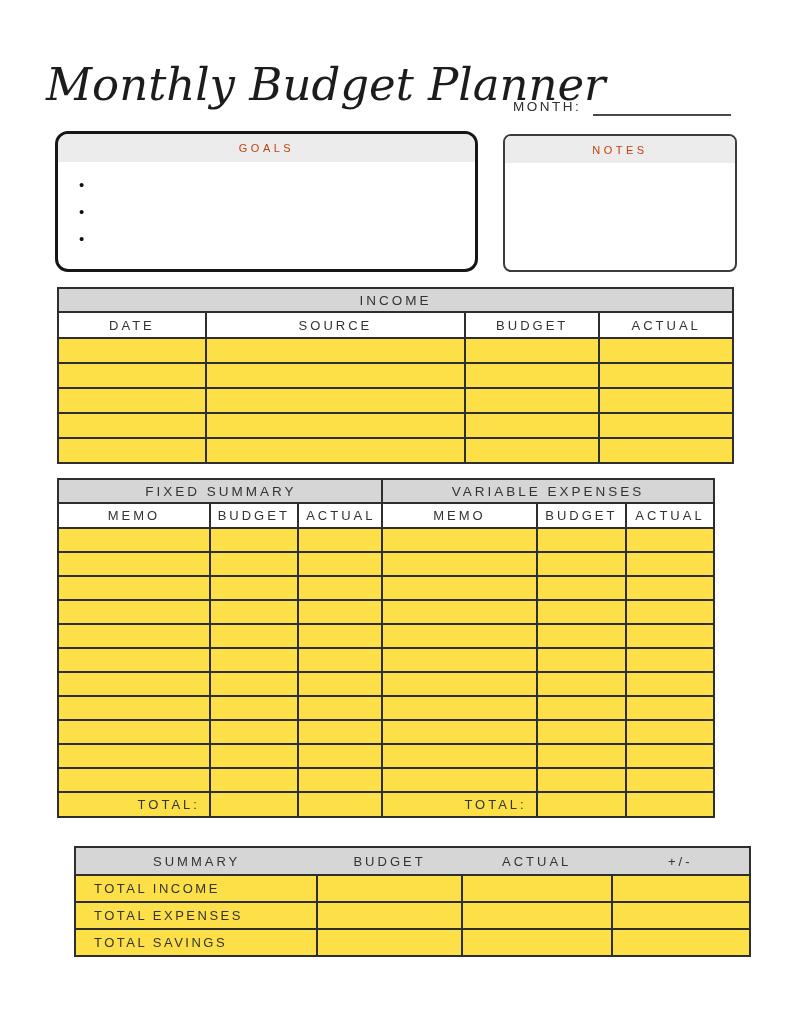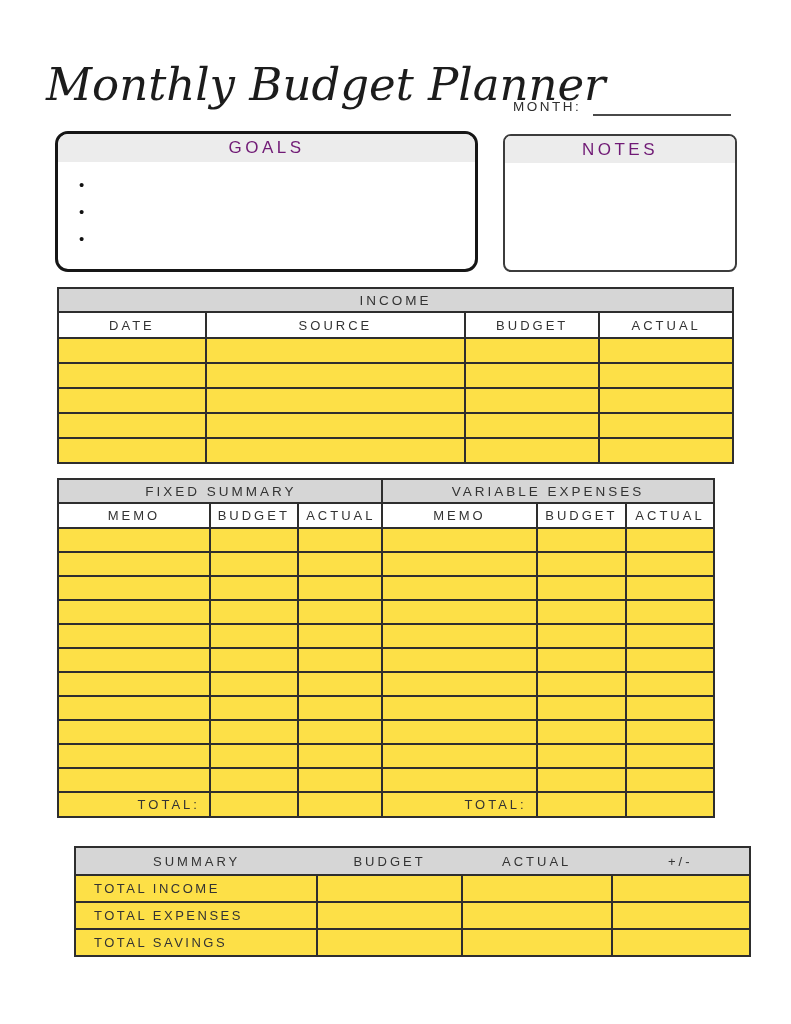--- a/index.html
+++ b/index.html
@@ -23,21 +23,21 @@
   .month-label { font-size:13.5px; letter-spacing:2.5px; color:#2e2e2e; padding-bottom:2px; }
   .month-line { display:inline-block; width:138px; height:17px; border-bottom:2px solid #4a4a4a; }
 
   
   .panel { position:absolute; background:#fff; overflow:hidden; }
   .goals-box { left:55px; top:131px; width:423px; height:141px; border:3px solid #161616; border-radius:13px; }
   .notes-box { left:503px; top:134px; width:234px; height:138px; border:2px solid #3c3c3c; border-radius:8px; }
   .panel-header {
     height:28px; background:var(--panel-header,#ececec);
     display:flex; align-items:center; justify-content:center;
-    font-size:17px; letter-spacing:3.5px; color:#701a75;
+    font-size:11px; letter-spacing:3.5px; color:#c2410c;
   }
   .notes-box .panel-header { height:27px; }
   .goal-bullets { padding:15px 0 0 21px; display:flex; flex-direction:column; gap:12px; font-size:15px; line-height:15px; color:#111; }
 
   
   table { position:absolute; border-collapse:collapse; table-layout:fixed; background:#fde047; }
   th, td { border:2px solid var(--border,#2e2e2e); font-weight:normal; }
   .table-title th {
     background:var(--table-header,#d6d6d6);
     font-size:13.5px; letter-spacing:3px; color:#333;

